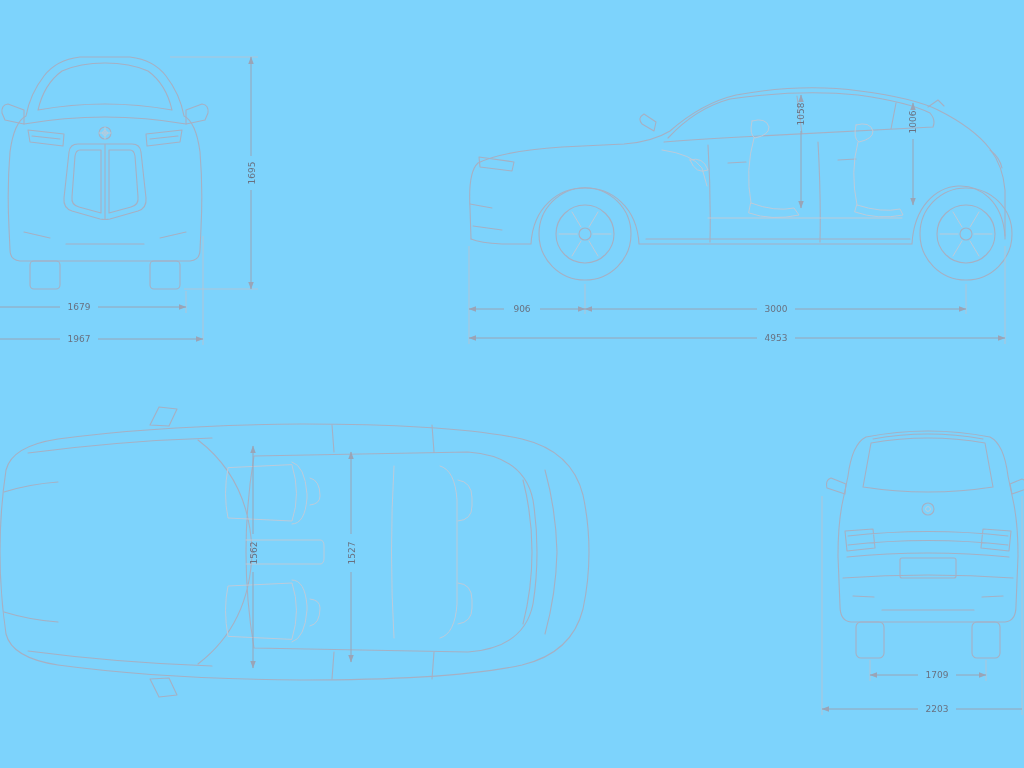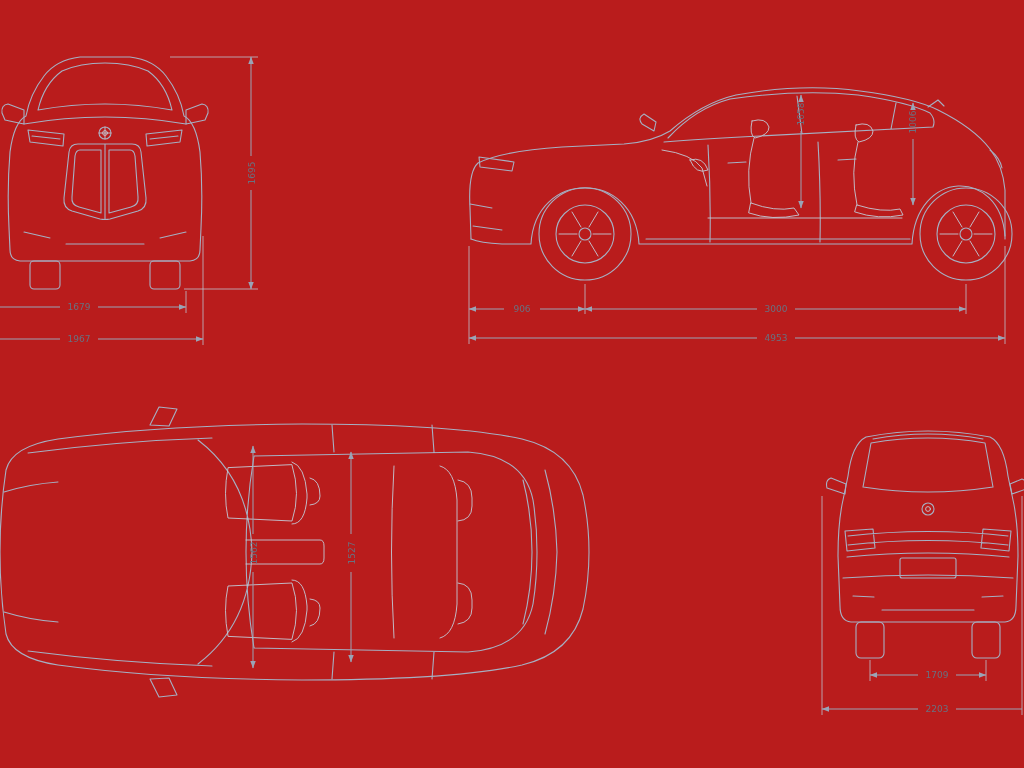--- a/index.html
+++ b/index.html
@@ -1,17 +1,17 @@
 <!DOCTYPE html>
 <html><head>
 <meta charset="utf-8">
 <style>
   html,body{margin:0;padding:0;background:#ffffff;}
   body{width:1024px;height:768px;overflow:hidden;font-family:"DejaVu Sans",sans-serif;}
-  #app{width:1024px;height:768px;position:relative;background:#b91c1c;text-align:right;}
+  #app{width:1024px;height:768px;position:relative;background:#7dd3fc;text-align:right;}
   svg{display:block;}
   .car{fill:none;stroke:#a6b0c3;stroke-width:1.1;stroke-linecap:round;stroke-linejoin:round;}
   .lt{fill:none;stroke:#c3cad6;stroke-width:0.9;stroke-linecap:round;stroke-linejoin:round;}
   .dim{fill:none;stroke:#9aa4b6;stroke-width:1;}
   .ext{fill:none;stroke:#bcc3cf;stroke-width:0.8;}
   .lbl{font-family:"DejaVu Sans",sans-serif;font-size:9px;fill:#697180;text-anchor:middle;}
 </style>
 </head>
 <body>
 

